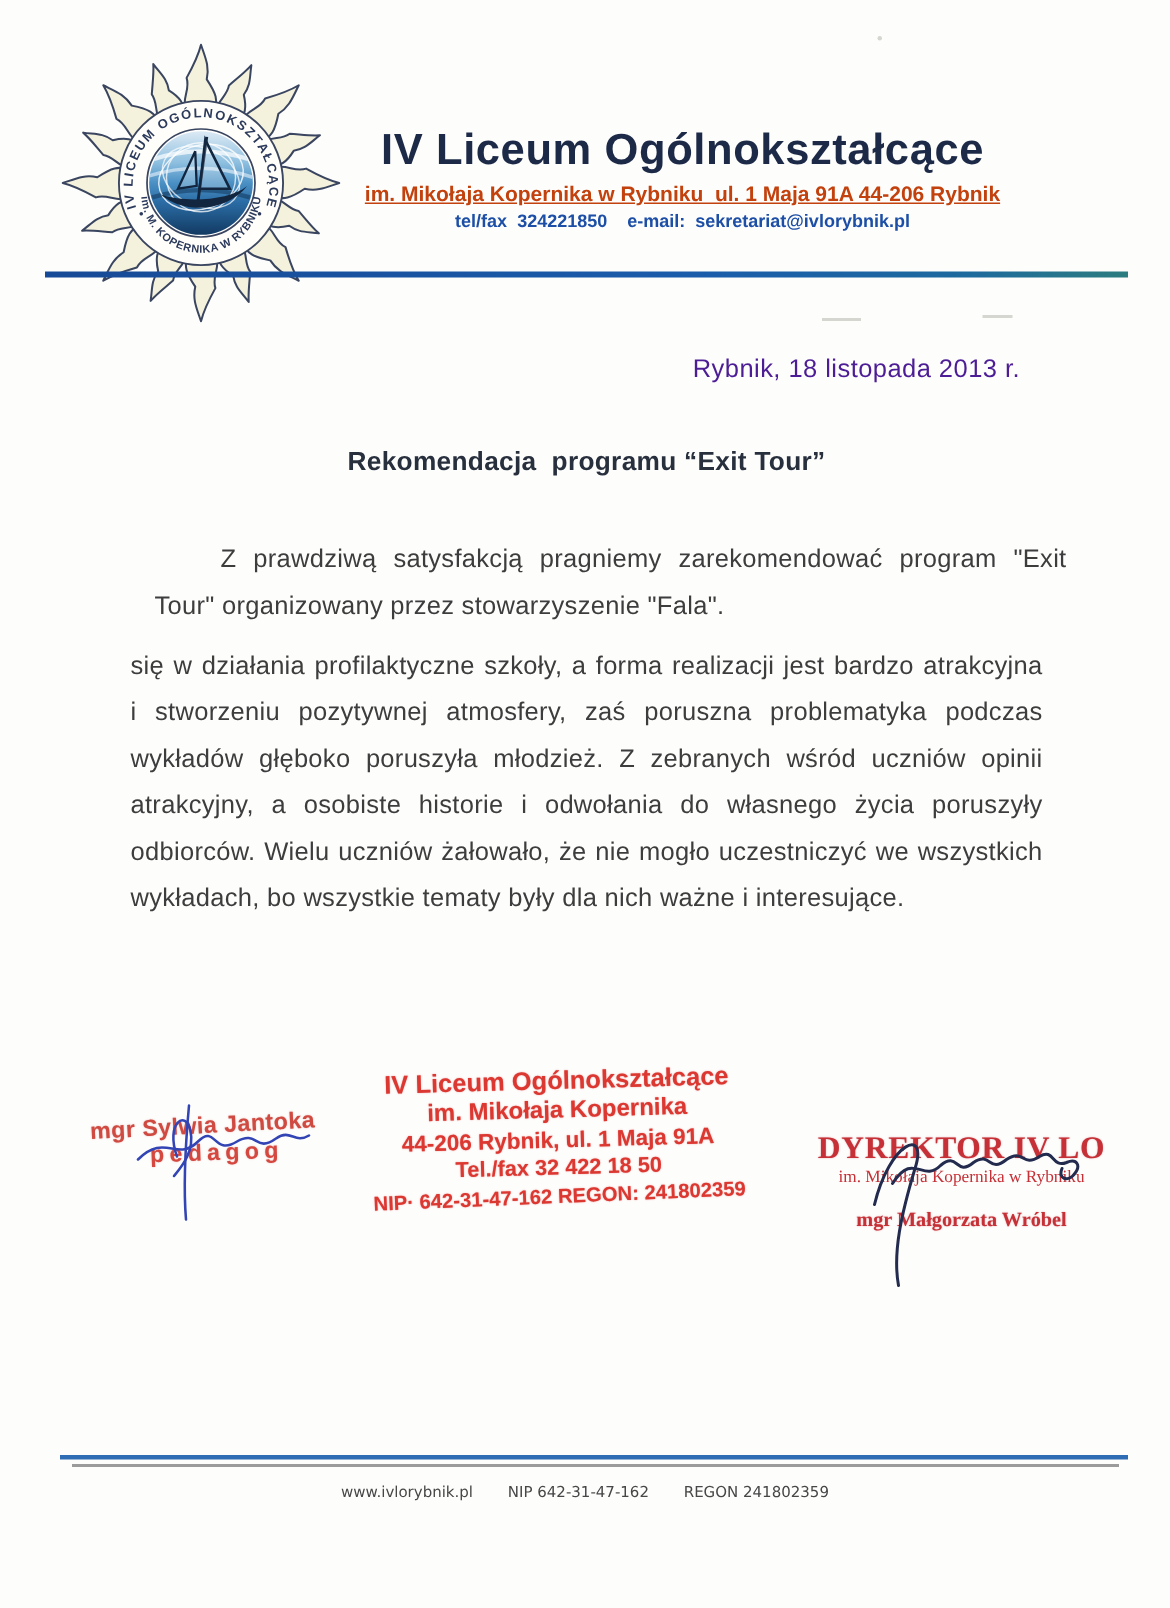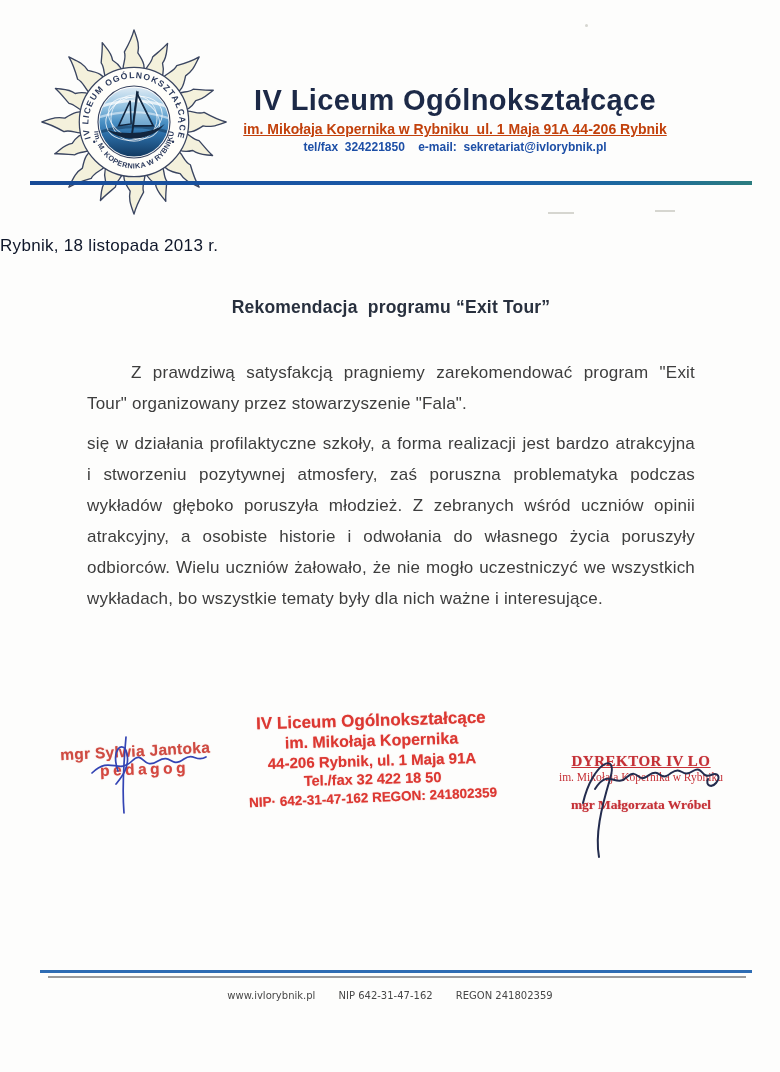--- a/index.html
+++ b/index.html
@@ -9,27 +9,27 @@
   
   .logo{position:absolute;left:38px;top:26px;width:192px;height:192px;}
   .header-text{position:absolute;left:130px;top:84px;width:650px;text-align:center;}
   .school-name{font-size:29px;font-weight:bold;color:#1c2947;letter-spacing:0.4px;white-space:pre-wrap;}
   .address-line{margin-top:4px;font-size:14px;font-weight:bold;color:#c2410c;white-space:pre-wrap;text-decoration:underline;}
   .contact-line{margin-top:3px;font-size:12px;font-weight:bold;color:#1d4fa6;white-space:pre-wrap;}
   .divider{position:absolute;left:30px;right:28px;top:181px;height:4px;
            background:linear-gradient(90deg,#174a96 0%,#1b5cab 60%,#1d6a9e 85%,#2c7d7f 100%);}
 
   
-  .date{position:absolute;top:236px;left:0;right:100px;text-align:left;
-        font-size:17px;color:#0f172a;letter-spacing:0.3px;white-space:pre-wrap;}
+  .date{position:absolute;top:236px;left:0;right:100px;text-align:right;
+        font-size:17px;color:#4c1d95;letter-spacing:0.3px;white-space:pre-wrap;}
   .doc-title{position:absolute;top:297px;left:87px;width:608px;text-align:center;
         font-size:17.5px;font-weight:bold;color:#28303e;white-space:pre-wrap;letter-spacing:0.2px;}
   .para{position:absolute;left:87px;width:608px;font-size:17px;line-height:31px;
         color:#3d3d3d;letter-spacing:0.2px;}
-  #para1{top:357px;} #para2{top:428px;}
+  #para1{top:357px;margin-left:16px;} #para2{top:428px;}
   .jline{text-align:justify;text-align-last:justify;}
   .jline.last{text-align-last:left;}
   .indent{padding-left:44px;}
 
   
   .stamp{position:absolute;left:232px;top:710px;width:280px;text-align:center;
          color:#dc3832;font-weight:bold;transform:rotate(-1.6deg);
          text-shadow:0 0 1px rgba(220,56,50,.55);}
   .stamp .s1{font-size:17px;line-height:21px;}
   .stamp .s2{font-size:16px;line-height:20px;}
@@ -40,22 +40,22 @@
   
   .sig-left{position:absolute;left:60px;top:741px;width:205px;}
   .sig-left .name{font-size:15.5px;font-weight:600;color:#cf4b42;transform:rotate(-3deg);
                   letter-spacing:0.3px;text-shadow:0 0 1px rgba(207,75,66,.5);white-space:nowrap;}
   .sig-left .role{margin-top:0;margin-left:40px;font-size:15.5px;font-weight:600;color:#d44840;
                   letter-spacing:3.5px;transform:rotate(-2deg);text-shadow:0 0 1px rgba(207,75,66,.5);}
   .ink-left{position:absolute;left:20px;top:-14px;width:150px;height:100px;}
 
   .sig-right{position:absolute;left:527px;top:753px;width:228px;text-align:center;
              font-family:"Liberation Serif",serif;color:#c53137;}
-  .sig-right .title{font-size:15px;font-weight:bold;letter-spacing:0.5px;
-                    text-shadow:0 0 1px rgba(197,49,55,.5);text-decoration:underline;}
+  .sig-right .title{font-size:21px;font-weight:bold;letter-spacing:0.5px;
+                    text-shadow:0 0 1px rgba(197,49,55,.5);}
   .sig-right .subtitle{font-size:11.5px;margin-top:1px;}
   .sig-right .name{font-size:13.5px;font-weight:bold;margin-top:14px;
                    text-shadow:0 0 1px rgba(197,49,55,.5);}
   .ink-right{position:absolute;left:38px;top:-8px;width:175px;height:125px;}
 
   
   .footer-line-blue{position:absolute;left:40px;right:28px;top:970px;height:3px;background:#2e6cb3;}
   .footer-line-gray{position:absolute;left:48px;right:34px;top:976px;height:2px;background:#9b9b9b;}
   .footer-text{position:absolute;top:990px;left:0;width:100%;text-align:center;
                font-size:10px;color:#474747;font-family:"DejaVu Sans",sans-serif;}

